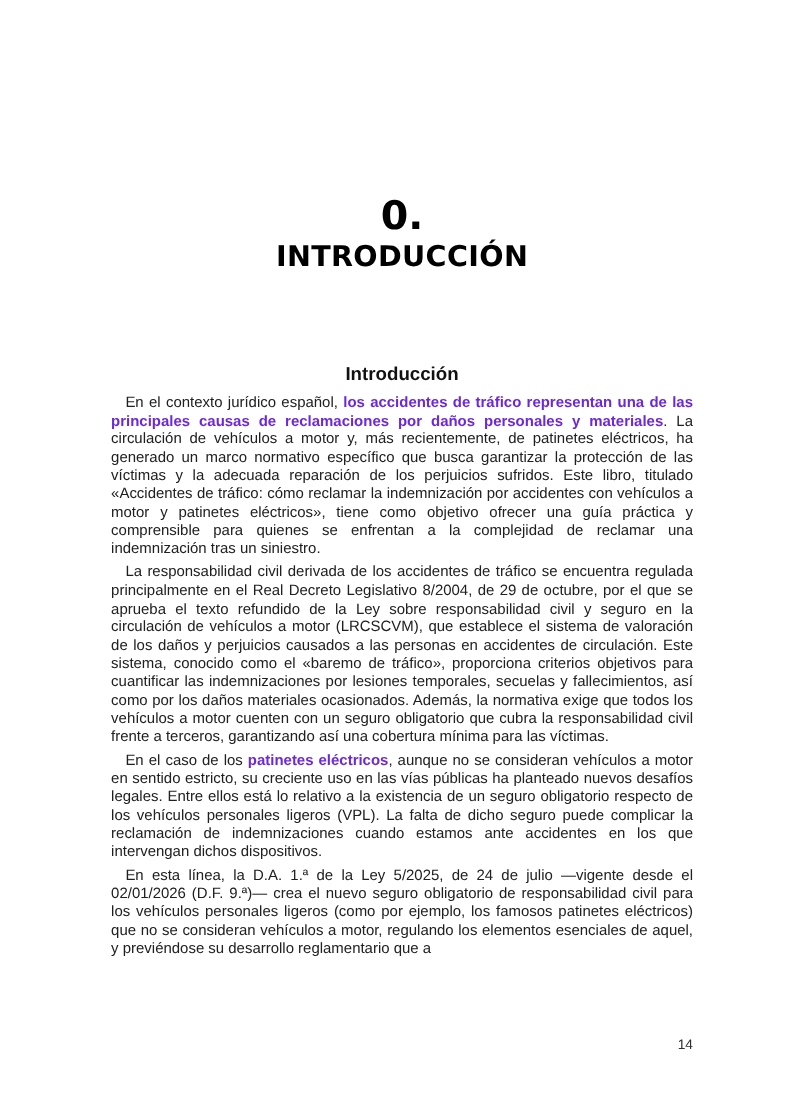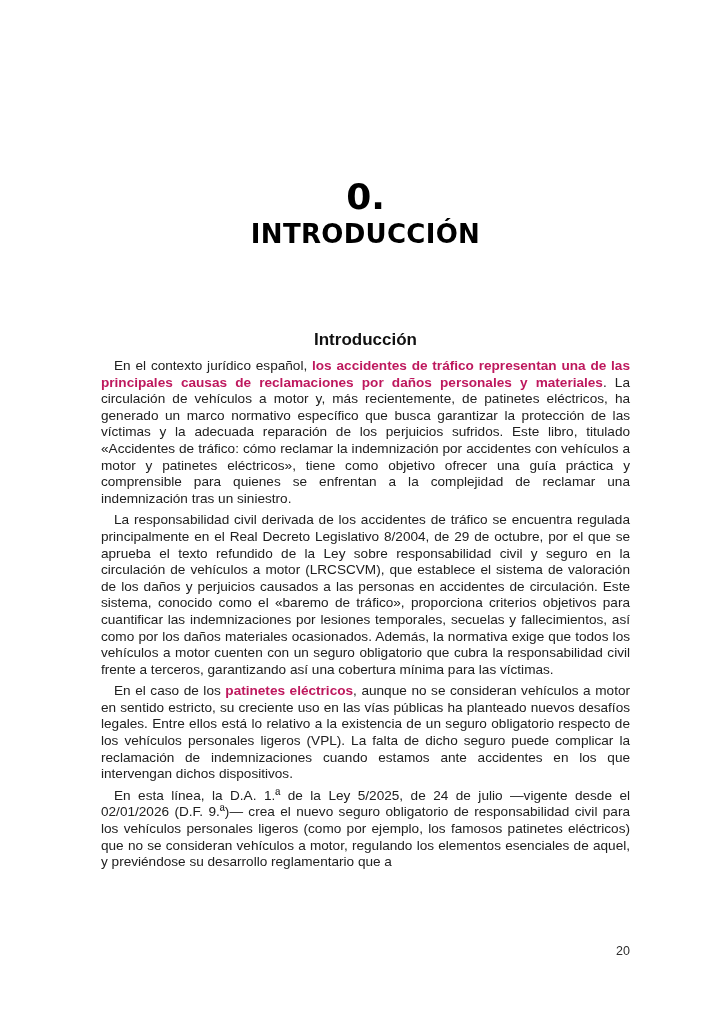--- a/index.html
+++ b/index.html
@@ -56,21 +56,21 @@
     margin: 0 0 5px 0;
     font-size: 13.6px;
     line-height: 16.6px;
     text-align: justify;
     text-indent: 13px;
     hyphens: manual;
     color: #202020;
   }
   .body-paragraph strong {
     font-weight: bold;
-    color: #be185d;
+    color: #6d28d9;
   }
   .page-footer {
     position: absolute;
     top: 941px;
     left: 101px;
     width: 529px;
     text-align: right;
   }
   .page-number {
     font-size: 12.5px;
@@ -94,16 +94,16 @@
     <p class="body-paragraph">En el contexto jurídico español, <strong>los accidentes de tráfico representan una de las principales causas de reclamaciones por daños personales y mate­riales</strong>. La circulación de vehículos a motor y, más recientemente, de patinetes eléctricos, ha generado un marco normativo específico que busca garantizar la protección de las víctimas y la adecuada reparación de los perjuicios su­fridos. Este libro, titulado «Accidentes de tráfico: cómo reclamar la indem­nización por accidentes con vehículos a motor y patinetes eléctricos», tiene como objetivo ofrecer una guía práctica y comprensible para quienes se en­frentan a la complejidad de reclamar una indemnización tras un siniestro.</p>
 
     <p class="body-paragraph">La responsabilidad civil derivada de los accidentes de tráfico se encuen­tra regulada principalmente en el Real Decreto Legislativo 8/2004, de 29 de octubre, por el que se aprueba el texto refundido de la Ley sobre responsa­bilidad civil y seguro en la circulación de vehículos a motor (LRCSCVM), que establece el sistema de valoración de los daños y perjuicios causados a las personas en accidentes de circulación. Este sistema, conocido como el «ba­remo de tráfico», proporciona criterios objetivos para cuantificar las indem­nizaciones por lesiones temporales, secuelas y fallecimientos, así como por los daños materiales ocasionados. Además, la normativa exige que todos los vehículos a motor cuenten con un seguro obligatorio que cubra la responsa­bilidad civil frente a terceros, garantizando así una cobertura mínima para las víctimas.</p>
 
     <p class="body-paragraph">En el caso de los <strong>patinetes eléctricos</strong>, aunque no se consideran vehículos a motor en sentido estricto, su creciente uso en las vías públicas ha plantea­do nuevos desafíos legales. Entre ellos está lo relativo a la existencia de un seguro obligatorio respecto de los vehículos personales ligeros (VPL). La falta de dicho seguro puede complicar la reclamación de indemnizaciones cuando estamos ante accidentes en los que intervengan dichos dispositivos.</p>
 
     <p class="body-paragraph">En esta línea, la D.A. 1.ª de la Ley 5/2025, de 24 de julio —vigente desde el 02/01/2026 (D.F. 9.ª)— crea el nuevo seguro obligatorio de responsabilidad civil para los vehículos personales ligeros (como por ejemplo, los famosos pa­tinetes eléctricos) que no se consideran vehículos a motor, regulando los ele­mentos esenciales de aquel, y previéndose su desarrollo reglamentario que a</p>
   </main>
 
   <footer class="page-footer">
-    <span class="page-number">20</span>
+    <span class="page-number">14</span>
   </footer>
 
 </div>
 
 </body></html>

